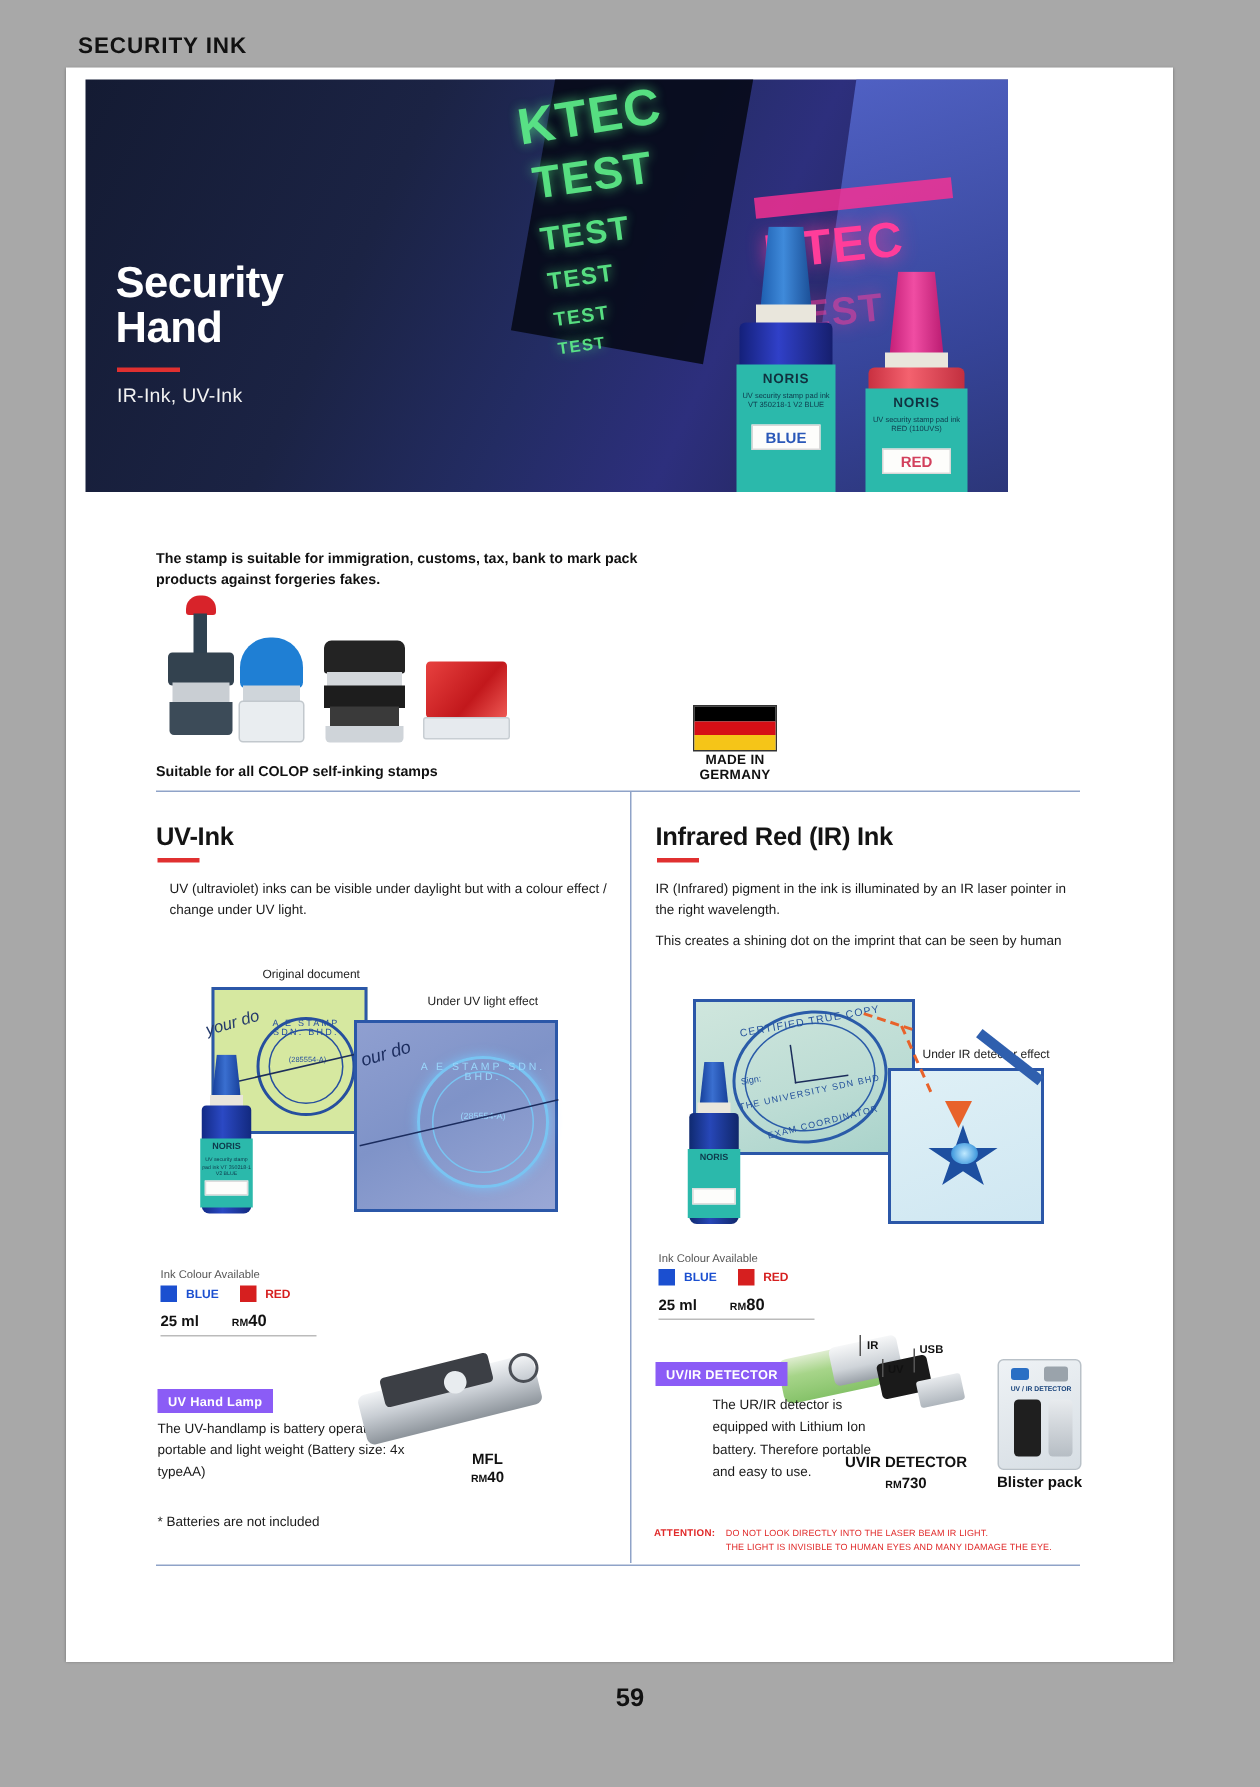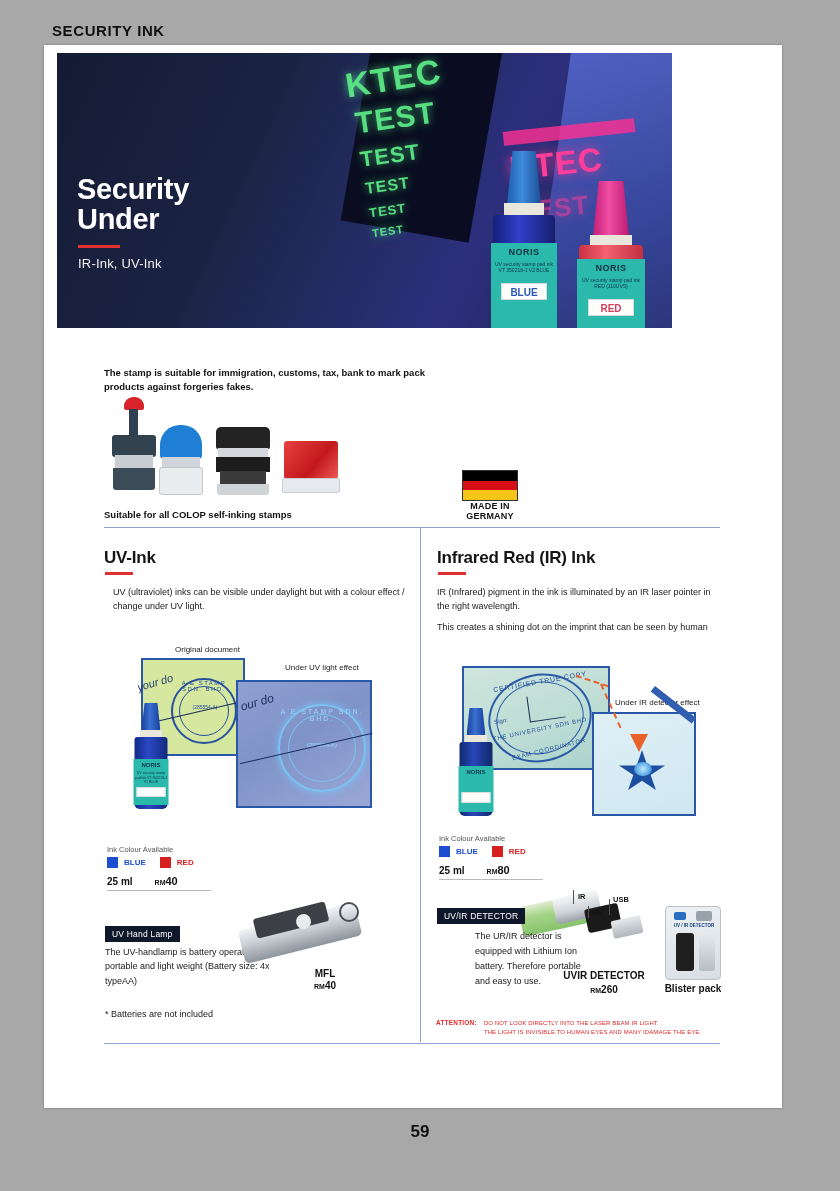--- a/index.html
+++ b/index.html
@@ -150,22 +150,22 @@
   .lbl-red { color: #d61f1f; }
   .vol-row {
     display: flex; align-items: baseline; gap: 22px;
     border-bottom: 1px solid #bbb; padding: 4px 0 3px; margin-top: 3px; width: 104px;
   }
   .vol { font-size: 10px; font-weight: bold; color: #111; }
   .price { font-size: 11px; font-weight: bold; color: #111; }
   .price .cur { font-size: 7px; }
 
   .gray-badge {
-    position: absolute; background: #0f172a; color: #fff;
-    font-size: 8.5px; font-weight: normal; padding: 3px 7px; letter-spacing: .2px;
+    position: absolute; background: #8b5cf6; color: #fff;
+    font-size: 8.5px; font-weight: bold; padding: 3px 7px; letter-spacing: .2px;
   }
   .prod-name {
     position: absolute; font-size: 10px; font-weight: bold; text-align: center; color: #111;
   }
   .prod-price { position: absolute; font-size: 10px; font-weight: bold; text-align: center; color: #111; }
   .prod-price .cur { font-size: 7px; }
 
   .attn { position: absolute; left: 436px; top: 1019px; display: flex; gap: 7px; }
   .attn-k { font-size: 6.5px; font-weight: bold; color: #e02a2a; letter-spacing: .2px; }
   .attn-v { font-size: 6px; color: #e02a2a; line-height: 1.5; letter-spacing: .1px; }
@@ -196,21 +196,21 @@
     <div class="tex-word" style="left:308px;top:124px;font-size:16px;transform:rotate(-8deg);">TEST</div>
     <div class="tex-word" style="left:312px;top:150px;font-size:13px;transform:rotate(-8deg);">TEST</div>
     <div class="tex-word" style="left:315px;top:172px;font-size:11px;transform:rotate(-8deg);">TEST</div>
     <div class="tex-pink" style="left:452px;top:92px;font-size:33px;transform:rotate(-6deg);">KTEC</div>
     <div class="tex-pink" style="left:462px;top:140px;font-size:26px;transform:rotate(-6deg);opacity:.55;">TEST</div>
     <div style="position:absolute;left:446px;top:72px;width:132px;height:14px;background:#ff2f92;opacity:.8;transform:rotate(-6deg);"></div>
   </div>
 
   <div class="hero-title">
     <div>Security</div>
-    <div>Under</div>
+    <div>Hand</div>
   </div>
   <div class="hero-rule"></div>
   <div class="hero-sub">IR-Ink, UV-Ink</div>
 
   <div class="bottle" style="left:430px;top:98px;width:74px;height:200px;">
     <div class="b-cap" style="top:0;width:34px;height:54px;background:linear-gradient(90deg,#1e5fb0,#3f8ada 45%,#1b4f97);clip-path:polygon(16% 0,84% 0,100% 100%,0 100%);"></div>
     <div class="b-neck" style="top:52px;width:40px;height:14px;"></div>
     <div class="b-body" style="top:64px;width:62px;height:136px;background:linear-gradient(90deg,#14207a,#3040c8 42%,#161f6e);"></div>
     <div class="b-label" style="top:92px;width:66px;height:86px;">
       <div class="b-brand" style="top:4px;">NORIS</div>
@@ -404,21 +404,21 @@
 <div style="position:absolute;left:578px;top:892px;font-size:7.5px;font-weight:bold;color:#111;">IR</div>
 <div style="position:absolute;left:592px;top:908px;font-size:7.5px;font-weight:bold;color:#111;">UV</div>
 <div style="position:absolute;left:613px;top:895px;font-size:7.5px;font-weight:bold;color:#111;">USB</div>
 <div style="position:absolute;left:573px;top:890px;width:1px;height:14px;background:#555;"></div>
 <div style="position:absolute;left:588px;top:906px;width:1px;height:12px;background:#555;"></div>
 <div style="position:absolute;left:609px;top:899px;width:1px;height:16px;background:#555;"></div>
 
 <div class="gray-badge" style="left:437px;top:908px;">UV/IR DETECTOR</div>
 <div class="body-t" style="left:437px;top:929px;width:108px;line-height:1.65;margin-left:38px;">The UR/IR detector is equipped with Lithium Ion battery. Therefore portable and easy to use.</div>
 <div class="prod-name" style="left:548px;top:970px;width:112px;">UVIR DETECTOR</div>
-<div class="prod-price" style="left:548px;top:984px;width:112px;"><span class="cur">RM</span><span>260</span></div>
+<div class="prod-price" style="left:548px;top:984px;width:112px;"><span class="cur">RM</span><span>730</span></div>
 
 <div style="position:absolute;left:665px;top:906px;width:56px;height:74px;background:linear-gradient(160deg,#eef2f5,#d7dee4);border:1px solid #b9c1c8;border-radius:4px;">
   <div style="position:absolute;left:5px;top:16px;width:46px;text-align:center;font-size:4.5px;font-weight:bold;color:#14407a;">UV / IR DETECTOR</div>
   <div style="position:absolute;left:8px;top:5px;width:12px;height:8px;background:#2a6fc4;border-radius:2px;"></div>
   <div style="position:absolute;left:30px;top:4px;width:16px;height:10px;background:#9aa3ab;border-radius:2px;"></div>
   <div style="position:absolute;left:10px;top:26px;width:18px;height:38px;background:#1f1f1f;border-radius:3px;"></div>
   <div style="position:absolute;left:33px;top:26px;width:16px;height:38px;background:linear-gradient(180deg,#e8ebee,#b6bdc4);border-radius:3px;"></div>
 </div>
 <div class="prod-name" style="left:662px;top:983px;width:62px;">Blister pack</div>
 

